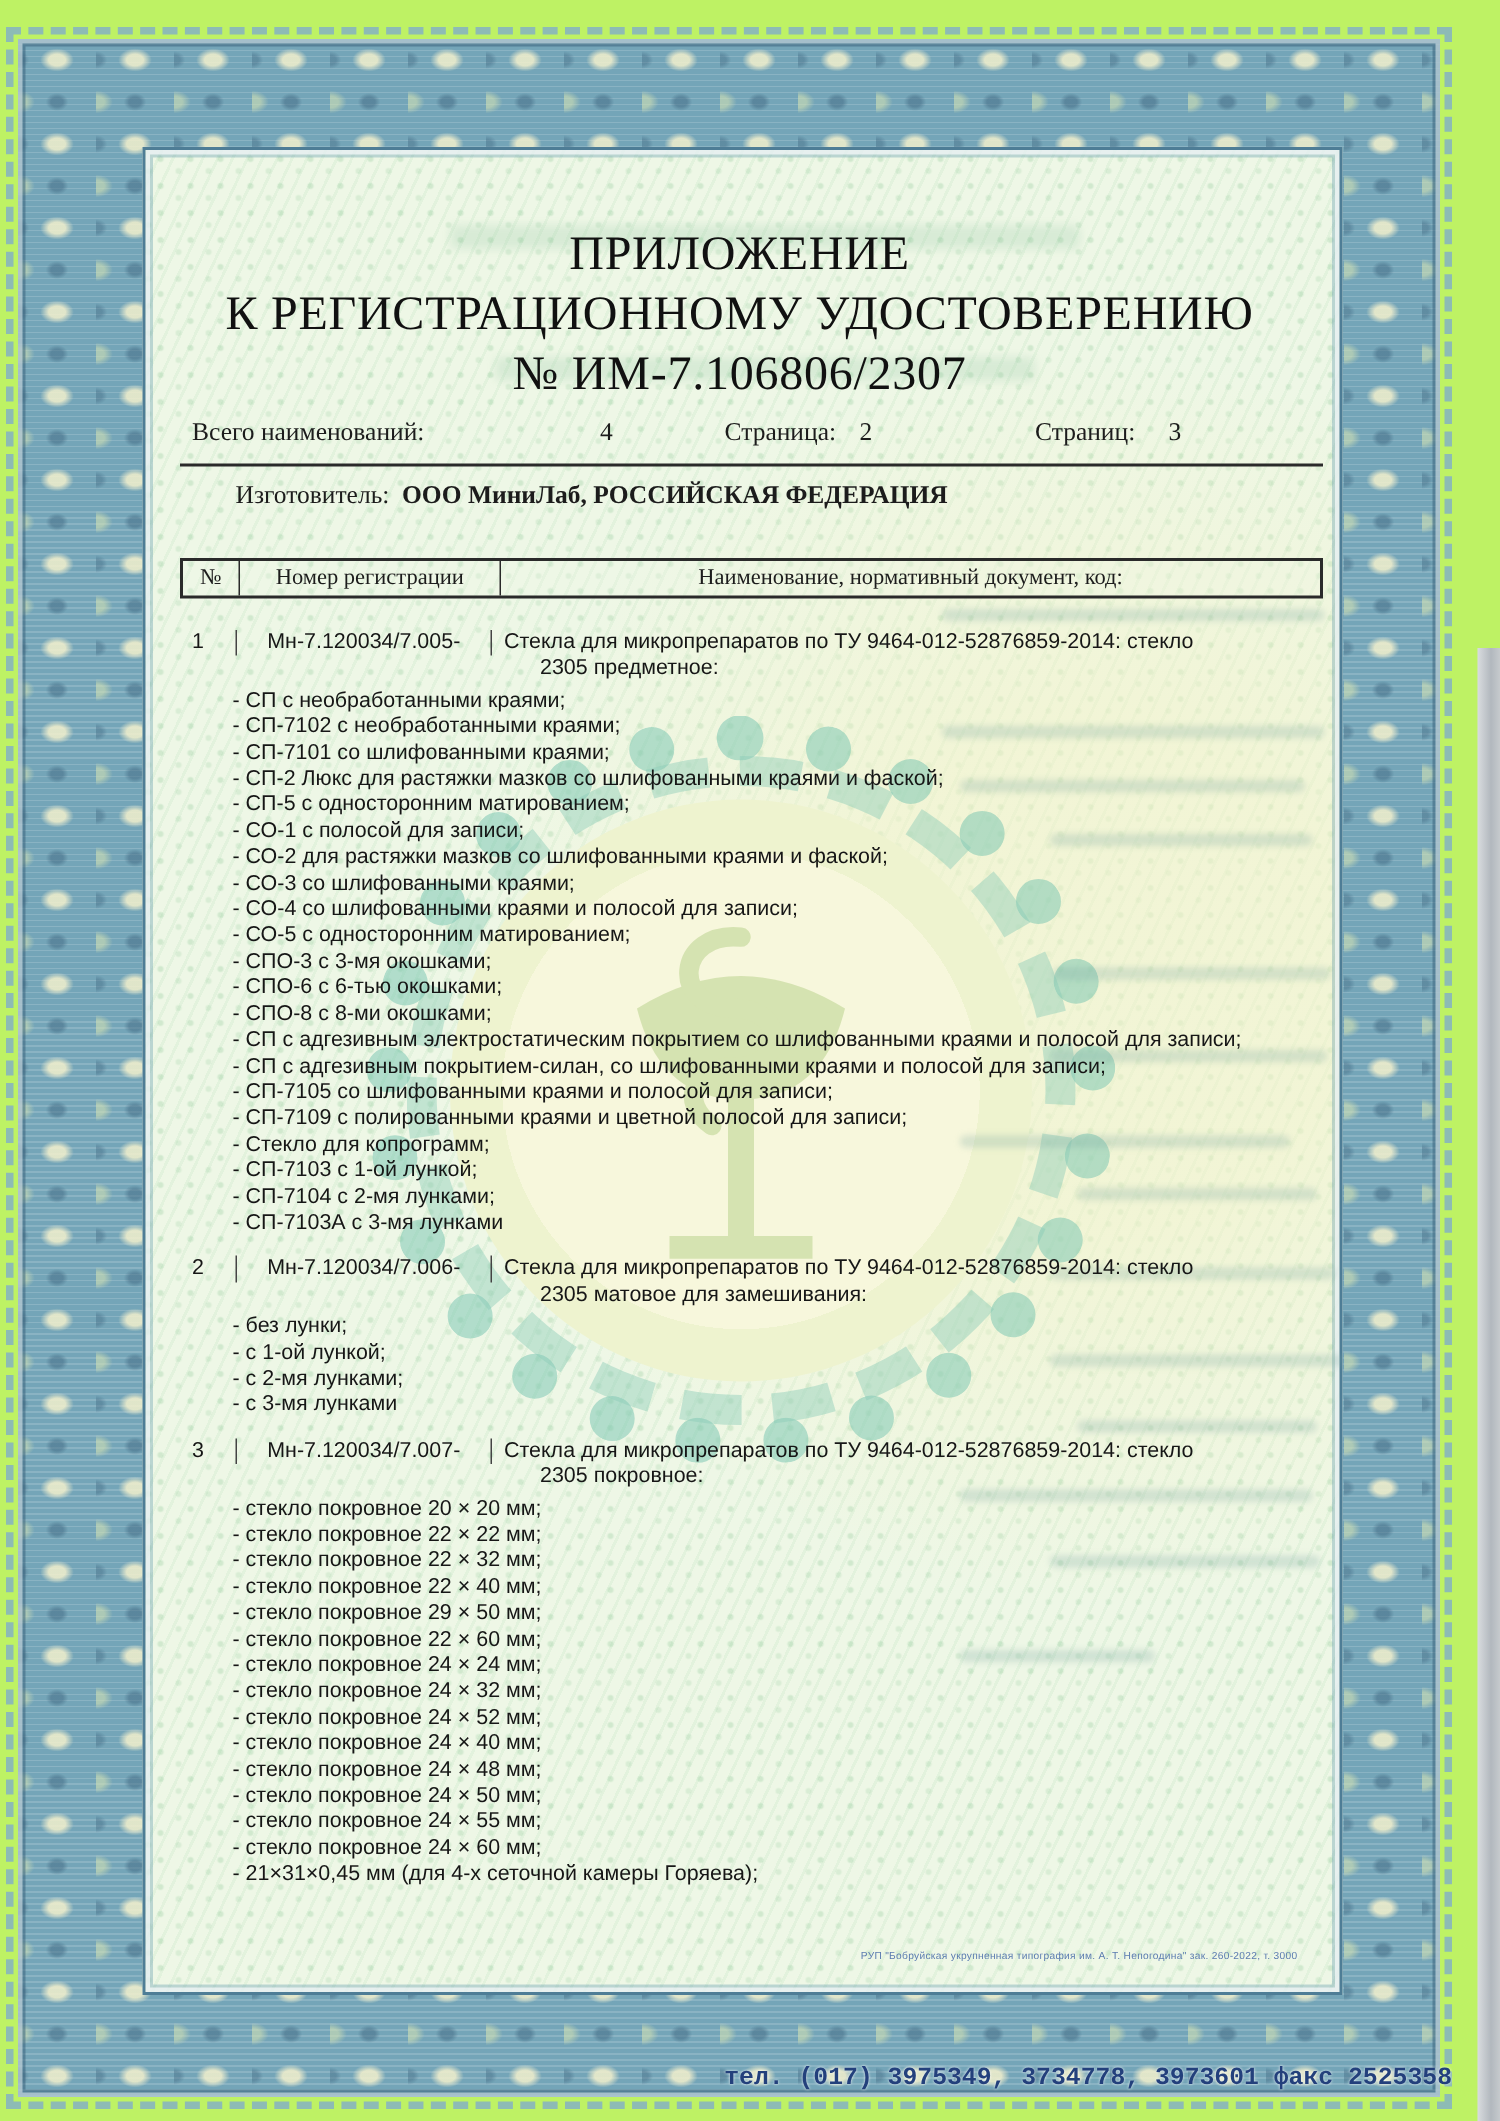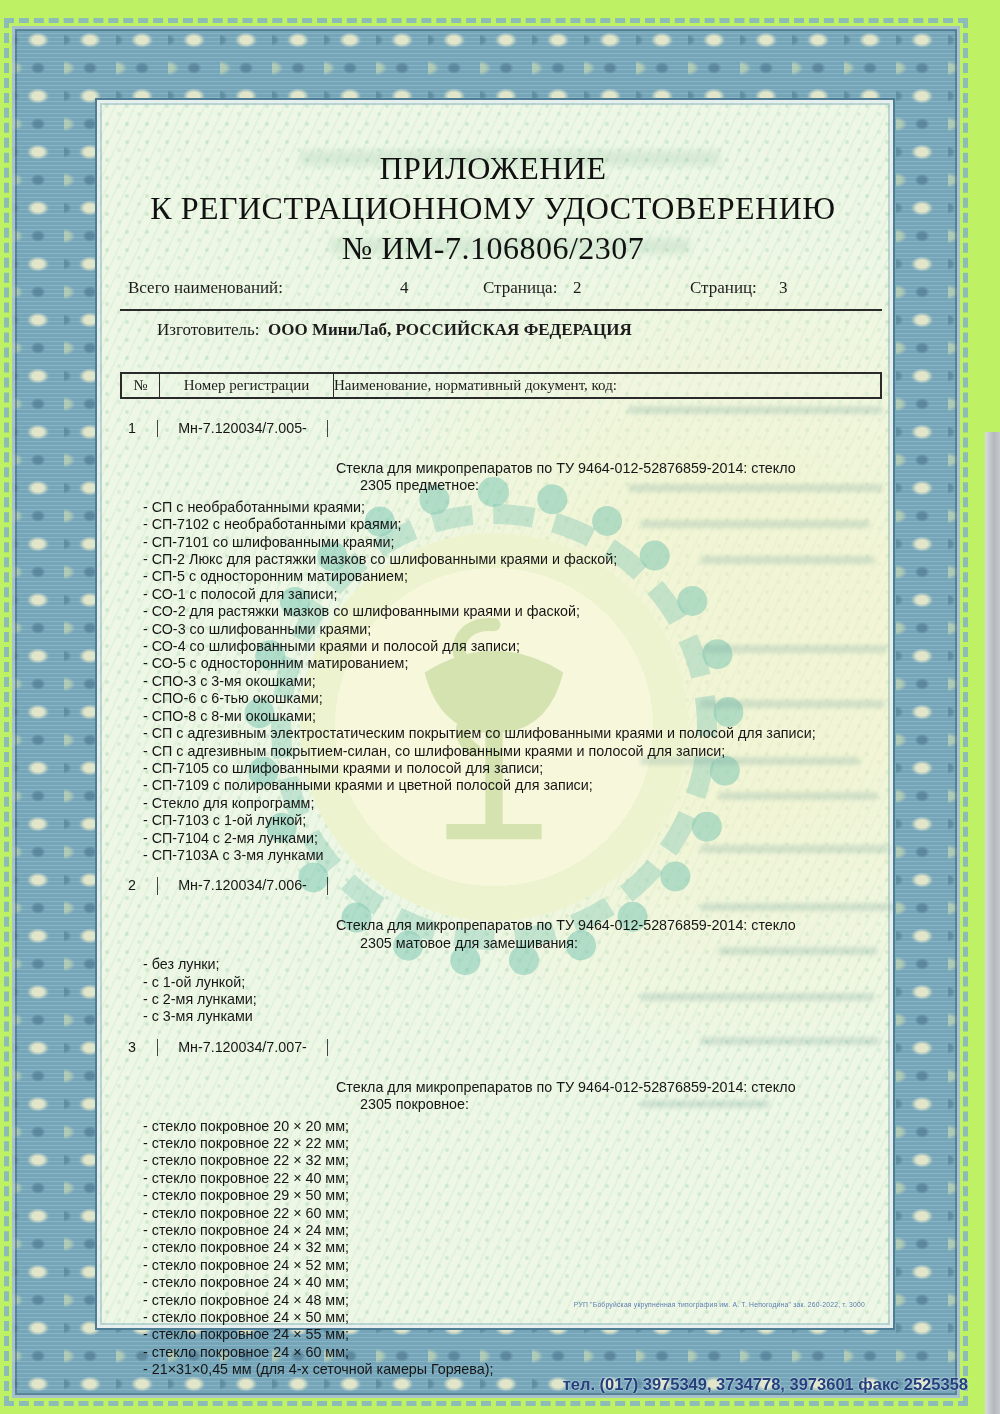--- a/index.html
+++ b/index.html
@@ -74,39 +74,39 @@
   .manufacturer .val{position:absolute; left:268px; font-weight:bold;}
   
   .thead{
     position:absolute; left:120px; top:372px; width:762px; height:27px;
     border:2px solid #2a2a2a; display:flex; align-items:center;
     font-family:"Liberation Serif", serif; font-size:15px; box-sizing:border-box;
     background:rgba(238,247,230,.25);
   }
   .thead .c1{width:37px; text-align:center; border-right:1.5px solid #2a2a2a; align-self:stretch; display:flex; align-items:center; justify-content:center;}
   .thead .c2{width:173px; text-align:left; border-right:1.5px solid #2a2a2a; align-self:stretch; display:flex; align-items:center; justify-content:center;}
-  .thead .c3{flex:1; text-align:left;}
+  .thead .c3{flex:1; text-align:center;}
   
   .items{position:absolute; left:120px; top:420px; width:765px;
     font-size:14.3px; line-height:17.4px; color:#161616;}
   .item{margin-bottom:13px;}
   .item-head{display:grid; grid-template-columns:38px 170px 1fr; align-items:start;}
   .item-head .num{padding-left:8px; border-right:1px solid #444;}
   .item-head .reg{text-align:center; border-right:1px solid #444;}
-  .item-head .desc{padding-left:8px;margin-top:40px;}
+  .item-head .desc{padding-left:8px;}
   .item-head .desc .l2{margin-left:24px;}
-  .entries{margin:4px 0 0 23px;}
+  .entries{margin:4px 0 0 35px;}
   
   .print-info{
     position:absolute; right:135px; top:1301px; z-index:20;
     font-size:6.8px; letter-spacing:.2px; color:#5b7cb0;
   }
   .phone-line{
     position:absolute; right:32px; top:1375px; z-index:50;
-    font-family:Liberation Sans, sans-serif; font-size:16.5px; font-weight:600;
+    font-family:Liberation Mono, monospace; font-size:16.5px; font-weight:600;
     color:#23407c; text-shadow:0 0 2px rgba(255,255,255,.9);
   }
 </style>
 </head>
 <body>
 
 <div class="page">
 
   <div class="frame"></div>
 

